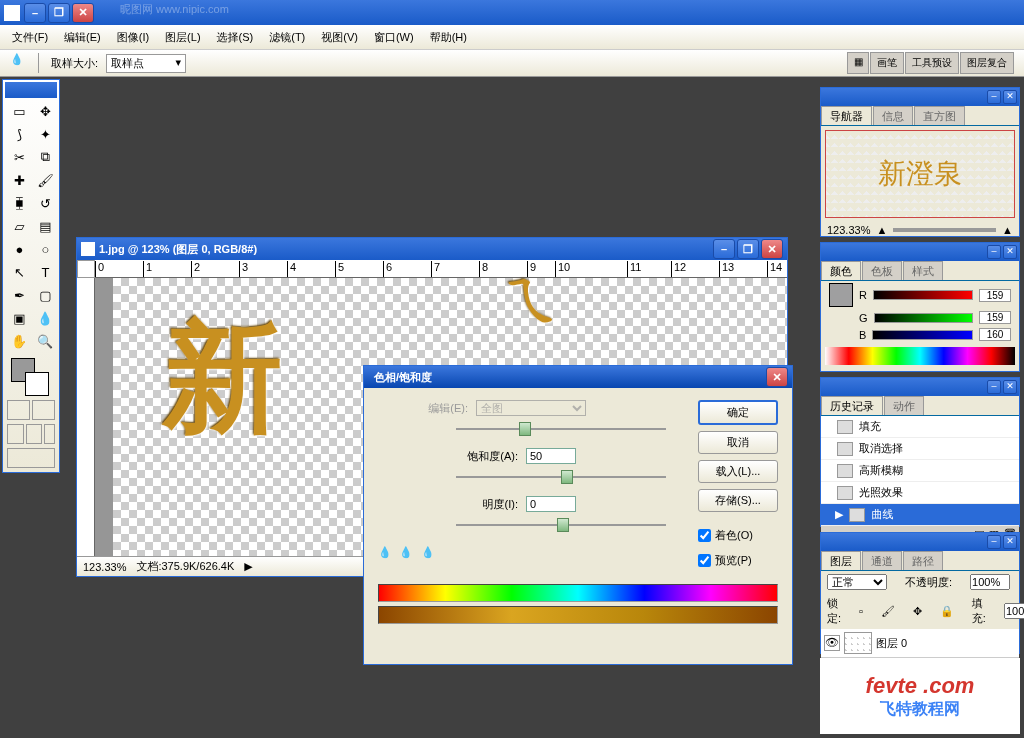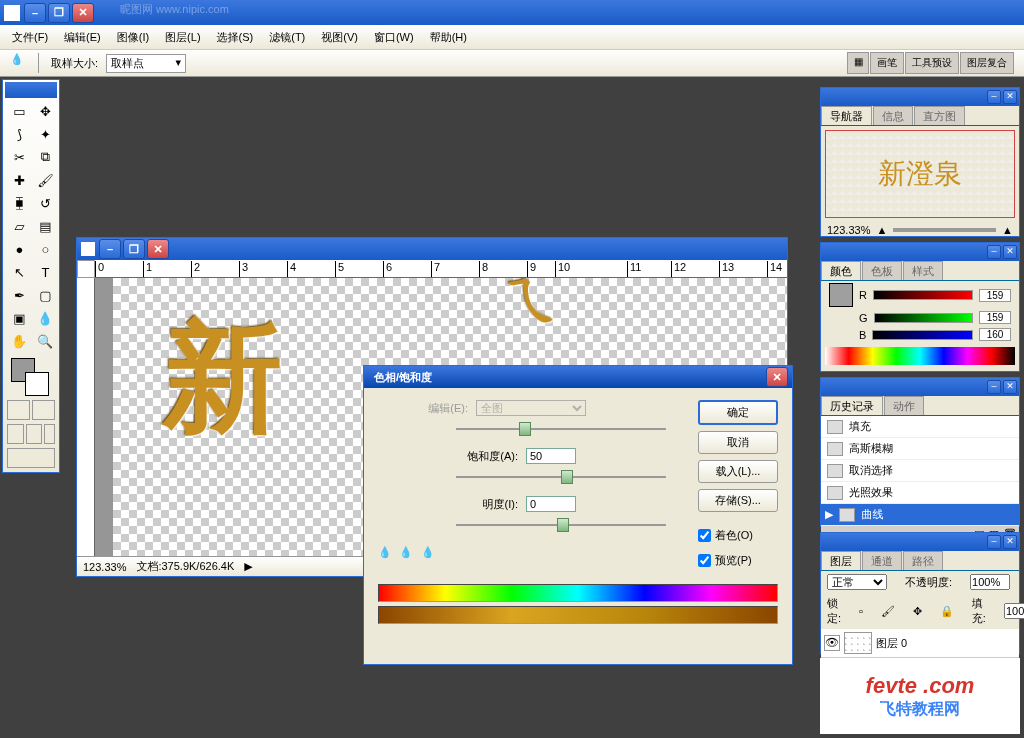--- a/index.html
+++ b/index.html
@@ -61,21 +61,21 @@
 .nav-panel{top:10px;width:200px;height:150px}
 .nav-img{margin:4px;height:88px;border:1px solid #c44;background-image:linear-gradient(45deg,#eee 25%,transparent 25%),linear-gradient(-45deg,#eee 25%,transparent 25%);background-size:8px 8px;display:flex;align-items:center;justify-content:center;font-family:cursive;color:#c89020;font-size:28px}
 .nav-bot{display:flex;align-items:center;padding:2px 6px;gap:6px;font-size:10px}
 .color-panel{top:165px;width:200px;height:130px}
 .color-row{display:flex;align-items:center;padding:2px 8px;gap:6px}
 .cslider{flex:1;height:10px;border:1px solid #999}
 .cval{width:32px;border:1px solid #999;text-align:center;font-size:10px;background:#fff}
 .spectrum{height:18px;margin:4px;background:linear-gradient(90deg,#fff,red,yellow,lime,cyan,blue,magenta,red,#000)}
 .hist-panel{top:300px;width:200px;height:150px}
 .hist-list{background:#fff}
-.hist-item{padding:3px 6px;display:flex;align-items:center;gap:6px;border-bottom:1px solid #eee}
+.hist-item{padding:3px 16px;display:flex;align-items:center;gap:6px;border-bottom:1px solid #eee}
 .hist-item.sel{background:#2a6bd8;color:#fff}
 .hist-icon{width:16px;height:14px;border:1px solid #999;background:#ddd}
 .layer-panel{top:455px;width:200px;height:122px}
 .layer-ctl{display:flex;padding:3px 6px;gap:18px;align-items:center}
 .layer-ctl select{width:60px}
 .layer-list{background:#fff;height:40px}
 .layer-item{display:flex;align-items:center;padding:3px;gap:4px;border-bottom:1px solid #ccc}
 .eye{width:16px;height:16px;border:1px solid #999;text-align:center}
 .thumb{width:28px;height:22px;border:1px solid #999;background-image:linear-gradient(45deg,#ccc 25%,transparent 25%);background-size:6px 6px}
 .logo{position:absolute;right:4px;bottom:4px;width:200px;height:76px;background:#fff;display:flex;flex-direction:column;align-items:center;justify-content:center;font-weight:bold}
@@ -168,20 +168,21 @@
         <div style="width:16px"></div>
       </div>
   <div class="qm">
         <div style="width:52px"></div>
       </div>
 </div>
 
 <div class="docwin">
   <div class="titlebar">
     <div class="icon" style="width:14px;height:14px"></div>
+    <span class="title">1.jpg @ 123% (图层 0, RGB/8#)</span>
     <div class="winbtns">
       <div class="winbtn">–</div>
       <div class="winbtn">❐</div>
       <div class="winbtn close">✕</div>
     </div>
   </div>
   <div style="display:flex">
     <div style="width:18px;height:18px;background:#fff;border:1px solid #999"></div>
     <div class="ruler-h" style="flex:1">
       <span style="left:0">0</span>
@@ -329,25 +330,25 @@
     <div class="tab">历史记录</div>
     <div class="tab inactive">动作</div>
   </div>
   <div class="hist-list">
     <div class="hist-item">
           <div class="hist-icon"></div>
           <span>填充</span>
         </div>
     <div class="hist-item">
           <div class="hist-icon"></div>
-          <span>高斯模糊</span>
+          <span>取消选择</span>
         </div>
     <div class="hist-item">
           <div class="hist-icon"></div>
-          <span>取消选择</span>
+          <span>高斯模糊</span>
         </div>
     <div class="hist-item">
           <div class="hist-icon"></div>
           <span>光照效果</span>
         </div>
     <div class="hist-item sel">
           <span style="margin-left:-2px">▶</span>
           <div class="hist-icon"></div>
           <span>曲线</span>
         </div>

